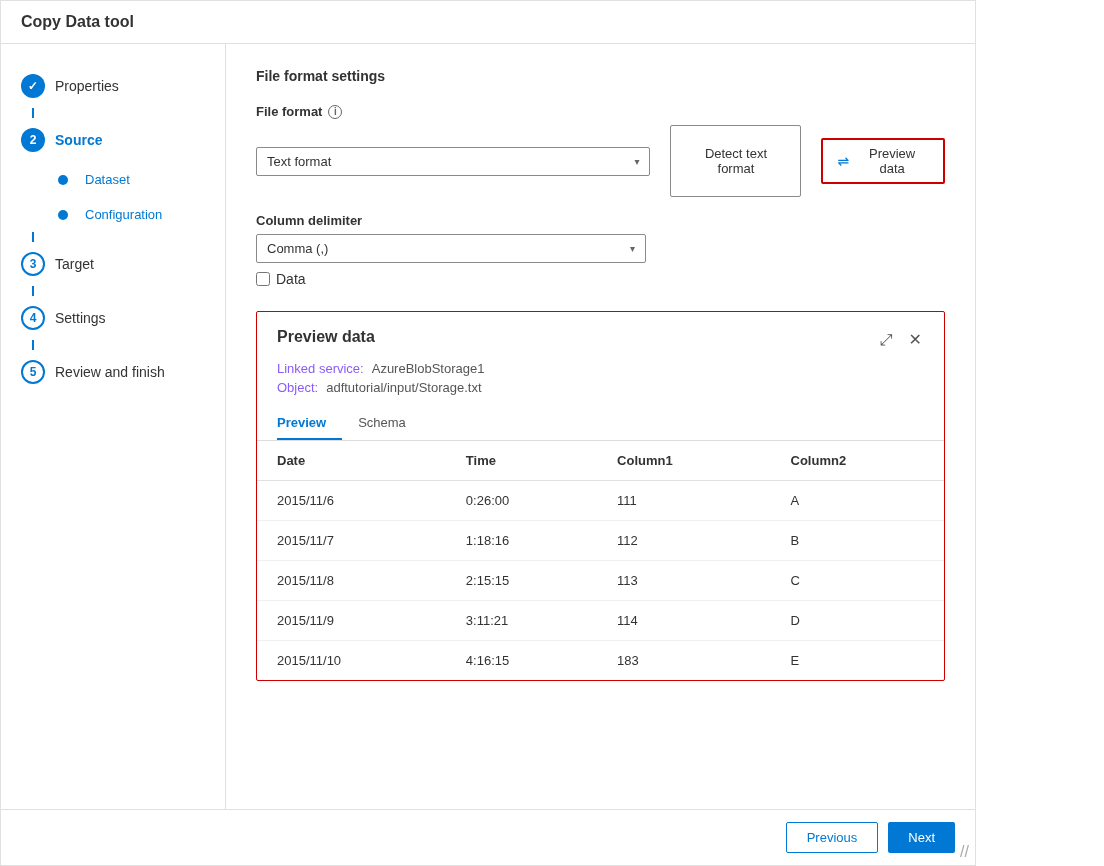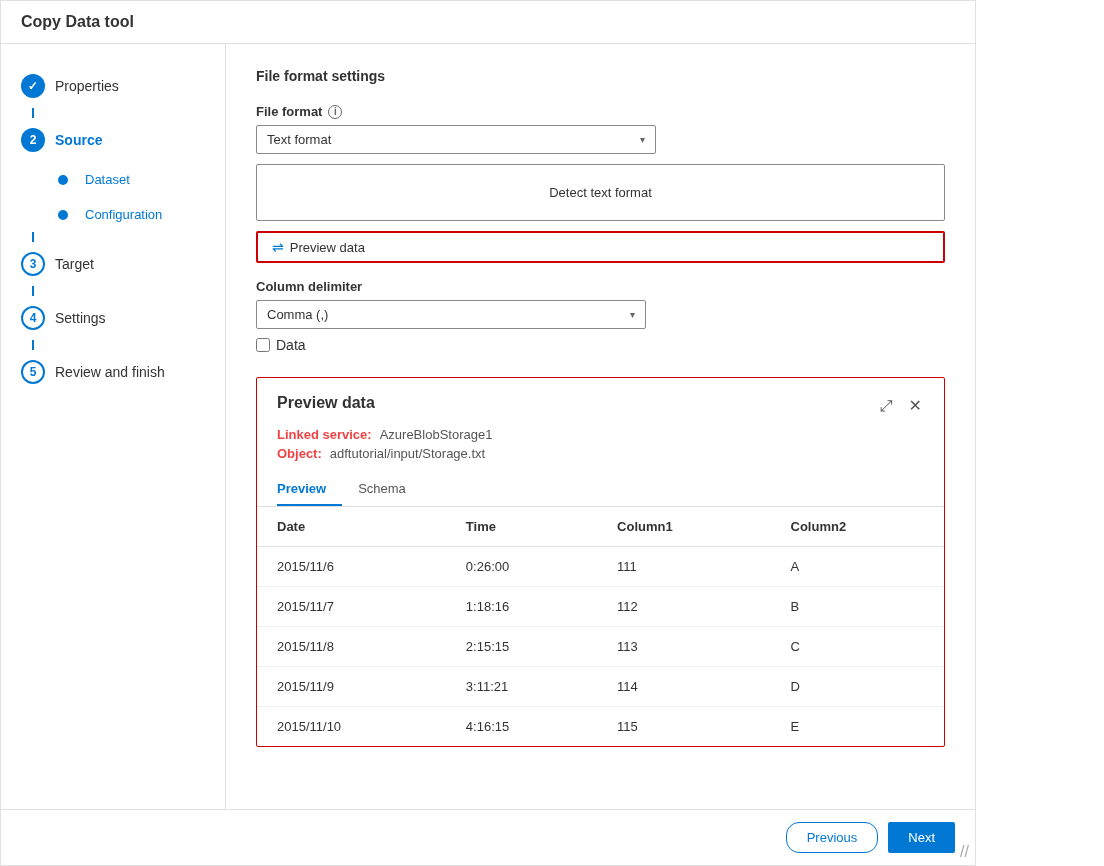--- a/index.html
+++ b/index.html
@@ -147,22 +147,22 @@
       height: 14px;
       border-radius: 50%;
       border: 1px solid #666;
       font-size: 10px;
       color: #666;
       cursor: pointer;
     }
 
     .format-row {
       display: flex;
-      gap: 10px;
-      flex-direction: column;
+      align-items: center;
+      gap: 20px;
     }
 
     .select-dropdown {
       display: flex;
       align-items: center;
       justify-content: space-between;
       border: 1px solid #8a8a8a;
       border-radius: 2px;
       padding: 6px 10px;
       background: #fff;
@@ -265,22 +265,22 @@
       color: #555;
     }
 
     .preview-meta .meta-row {
       display: flex;
       gap: 8px;
       margin-bottom: 4px;
     }
 
     .meta-label {
-      font-weight: 700;
-      color: #ef4444;
+      font-weight: 400;
+      color: #8b5cf6;
     }
 
     
     .tabs {
       display: flex;
       border-bottom: 1px solid #ddd;
       padding: 0 20px;
       margin-top: 12px;
       text-align: center;
     }
@@ -334,21 +334,21 @@
       justify-content: flex-end;
       gap: 10px;
       background: #fff;
     }
 
     .btn-secondary {
       padding: 7px 20px;
       border: 1px solid #0078d4;
       background: #fff;
       color: #0078d4;
-      border-radius: 13px;
+      border-radius: 2px;
       cursor: pointer;
       font-size: 13px;
     }
 
     .btn-primary {
       padding: 7px 20px;
       border: none;
       background: #0078d4;
       color: #fff;
       border-radius: 2px;
@@ -516,21 +516,21 @@
               </tr>
               <tr>
                 <td>2015/11/9</td>
                 <td>3:11:21</td>
                 <td>114</td>
                 <td>D</td>
               </tr>
               <tr>
                 <td>2015/11/10</td>
                 <td>4:16:15</td>
-                <td>115</td>
+                <td>183</td>
                 <td>E</td>
               </tr>
             </tbody>
         </table>
       </div>
 
     </div>
   </div>
 
   <div class="bottom-bar" style="position:relative;">

